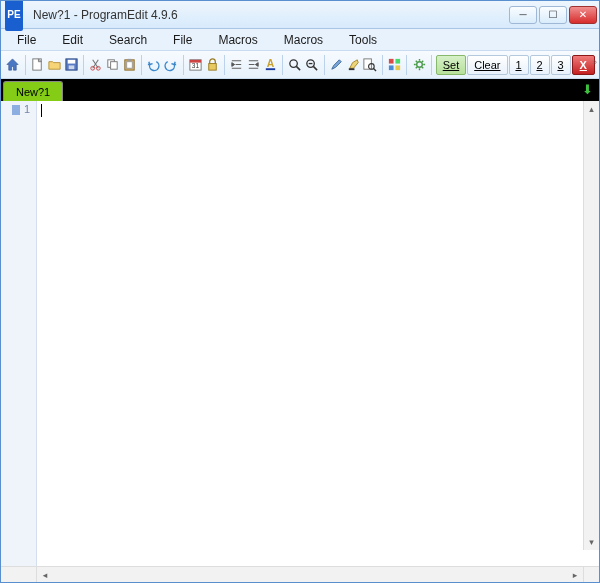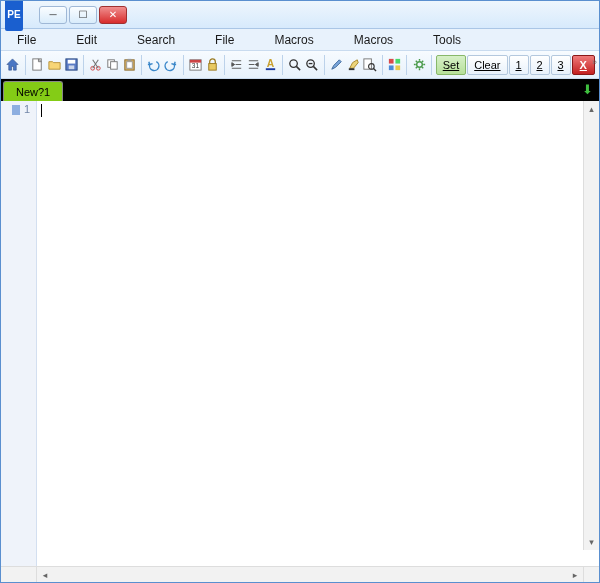--- a/index.html
+++ b/index.html
@@ -1,27 +1,27 @@
 <!DOCTYPE html>
 <html><head>
 <meta charset="utf-8">
 <style>
 * { margin: 0; padding: 0; box-sizing: border-box; font-family: "Segoe UI", Tahoma, sans-serif; }
 body { width: 600px; height: 583px; background: #fff; border: 1px solid #5a8fcf; overflow: hidden; }
 
 
 .titlebar { height: 28px; background: linear-gradient(#eef6fd,#d7eafc); display: flex; align-items: center; padding: 0 0 0 4px; border-bottom: 1px solid #aac6e6; }
-.app-icon { width: 18px; height: 32px; background: #1a5fcf; color: #fff; font-size: 10px; font-weight: bold; display: flex; align-items: center; justify-content: center; border-radius: 2px; margin-right: 16px; }
+.app-icon { width: 18px; height: 32px; background: #1a5fcf; color: #fff; font-size: 10px; font-weight: bold; display: flex; align-items: center; justify-content: center; border-radius: 2px; margin-right: 10px; }
 .title-text { font-size: 12px; color: #333; flex: 1; }
 .win-controls { display: flex; gap: 2px; margin-right: 2px; }
 .win-btn { width: 28px; height: 18px; border: 1px solid #9fb8d6; border-radius: 3px; display: flex; align-items: center; justify-content: center; background: linear-gradient(#fafdff,#d9ecfb); font-size: 10px; color: #333; cursor: pointer; }
 .win-close { background: linear-gradient(#f08f8f,#d82c2c); color: #fff; border-color: #a03030; }
 
 
-.menubar { height: 22px; background: #e8f2fc; display: flex; align-items: center; padding: 0 6px; gap: 20px; border-bottom: 1px solid #c9dbef; }
+.menubar { height: 22px; background: #e8f2fc; display: flex; align-items: center; padding: 0 6px; gap: 6px; border-bottom: 1px solid #c9dbef; }
 .menu-item { font-size: 12px; color: #1a1a1a; padding: 2px 10px; cursor: pointer; }
 
 
 .toolbar { height: 28px; background: linear-gradient(#f7fbff,#e6f1fb); border-bottom: 1px solid #c9dbef; display: flex; align-items: center; padding: 0 4px; gap: 1px; position: relative; }
 .tool-sep { width: 1px; height: 20px; background: #bcd2ea; margin: 0 3px; }
 .tool-btn { width: 20px; height: 20px; display: flex; align-items: center; justify-content: center; cursor: pointer; border-radius: 2px; }
 .tool-btn svg { display: block; }
 .tool-label-btn { height: 20px; padding: 0 6px; font-size: 11px; border: 1px solid #b4c8de; border-radius: 2px; background: linear-gradient(#fff,#e8f1fb); cursor: pointer; display: flex; align-items: center; text-decoration: underline; }
 .set-btn { background: linear-gradient(#d7f0c8,#b6e09a); border-color: #88b86a; }
 .num-btn { width: 20px; justify-content: center; }
@@ -50,20 +50,21 @@
 .hscroll-row .corner { width:16px; border-left:1px solid #ddd; }
 
 
 .statusbar { height: 20px; background: linear-gradient(#f7fbff,#e6f1fb); border-top: 1px solid #c9dbef; display: flex; align-items: center; font-size: 11px; color: #333; }
 </style>
 </head>
 <body>
 
 <div class="titlebar">
   <div class="app-icon">PE</div>
+  <div class="title-text">New?1  -  ProgramEdit 4.9.6</div>
   <div class="win-controls">
     <div class="win-btn">─</div>
     <div class="win-btn">☐</div>
     <div class="win-btn win-close">✕</div>
   </div>
 </div>
 
 <div class="menubar">
   <div class="menu-item">File</div>
   <div class="menu-item">Edit</div>

